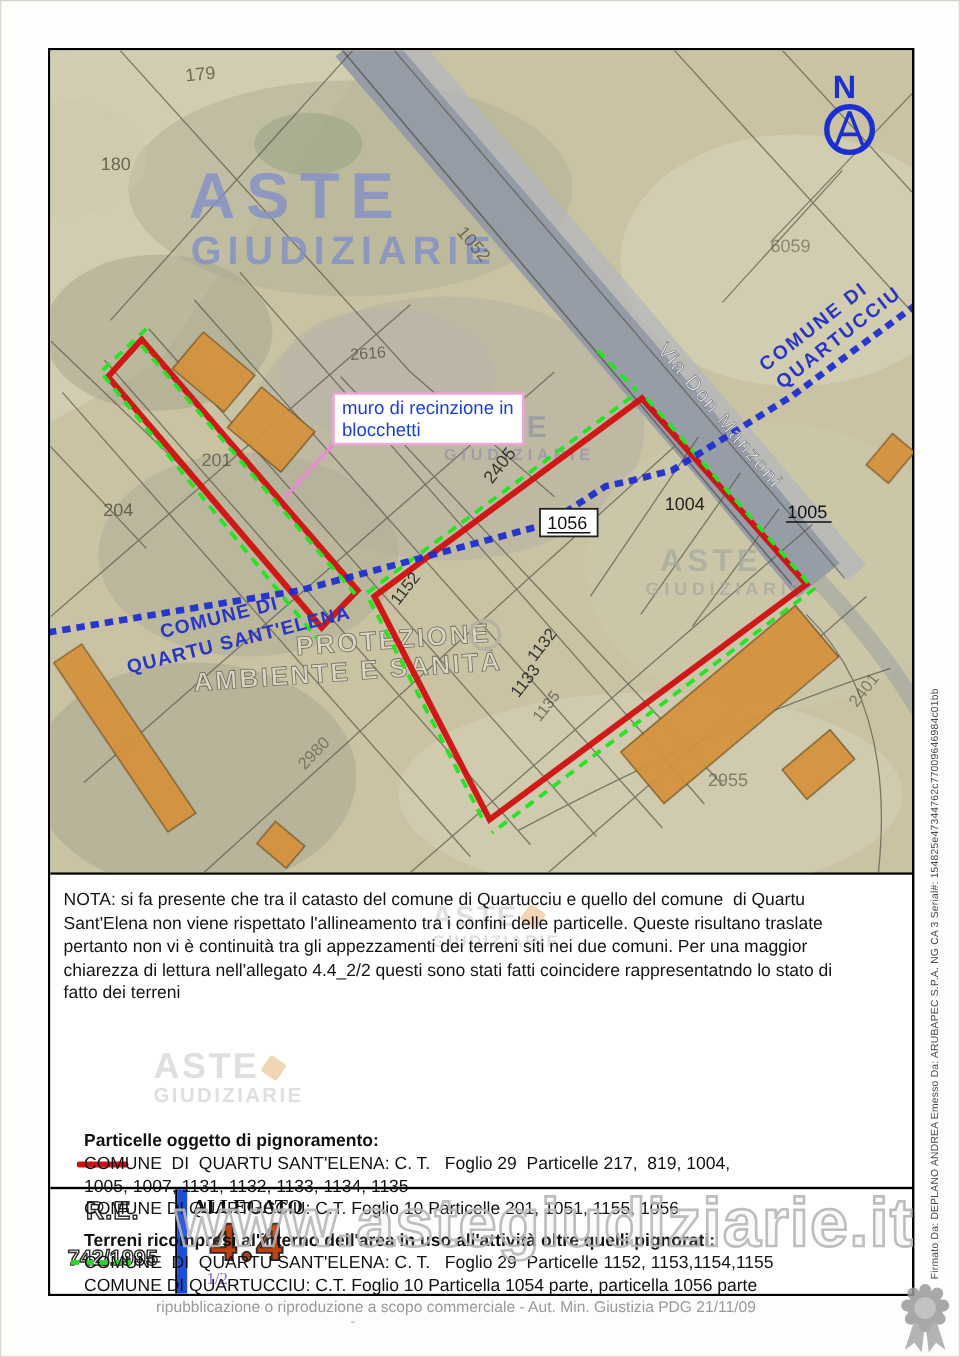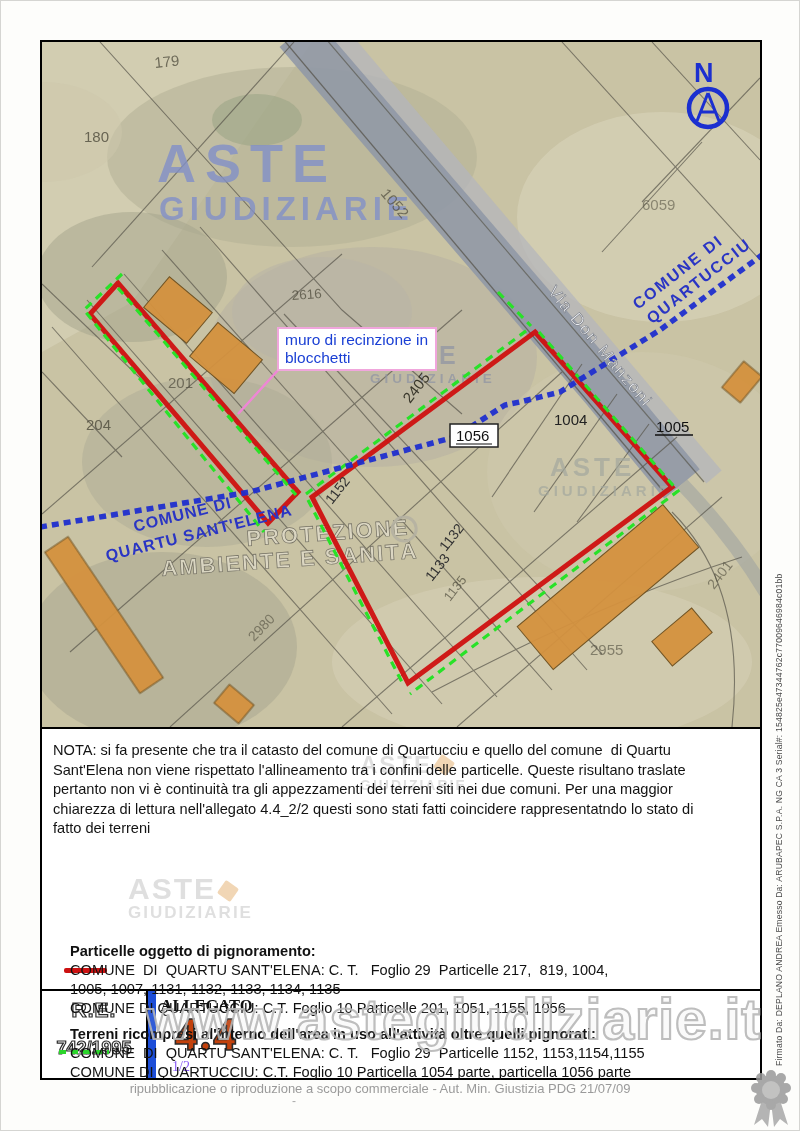--- a/index.html
+++ b/index.html
@@ -273,21 +273,21 @@
       <div class="f-right">
         <div class="alleg-label">ALLEGATO</div>
         <div class="alleg-num">4.4</div>
         <div class="alleg-page">1/2</div>
       </div>
     </div>
   </div>
 
   <div class="wm-www">www.astegiudiziarie.it</div>
 
-  <div class="notice2">ripubblicazione o riproduzione a scopo commerciale - Aut. Min. Giustizia PDG 21/07/09</div>
+  <div class="notice2">ripubblicazione o riproduzione a scopo commerciale - Aut. Min. Giustizia PDG 21/11/09</div>
   <div class="page-dash">-</div>
 
   <div class="sig">Firmato Da: DEPLANO ANDREA Emesso Da: ARUBAPEC S.P.A. NG CA 3 Serial#: 154825e47344762c77009646984c01bb</div>
 
   <svg width="54" height="59" style="position:absolute;left:745px;top:1070px;">
     <g fill="#9a9a9a" opacity="0.85">
       <polygon points="17,30 9,55 17,49 23,57 26,32" fill="#a8a8a8"></polygon>
       <polygon points="35,30 43,55 35,49 29,57 26,32" fill="#a8a8a8"></polygon>
       <circle cx="26" cy="20" r="15"></circle>
       <circle cx="26" cy="5" r="5"></circle>

